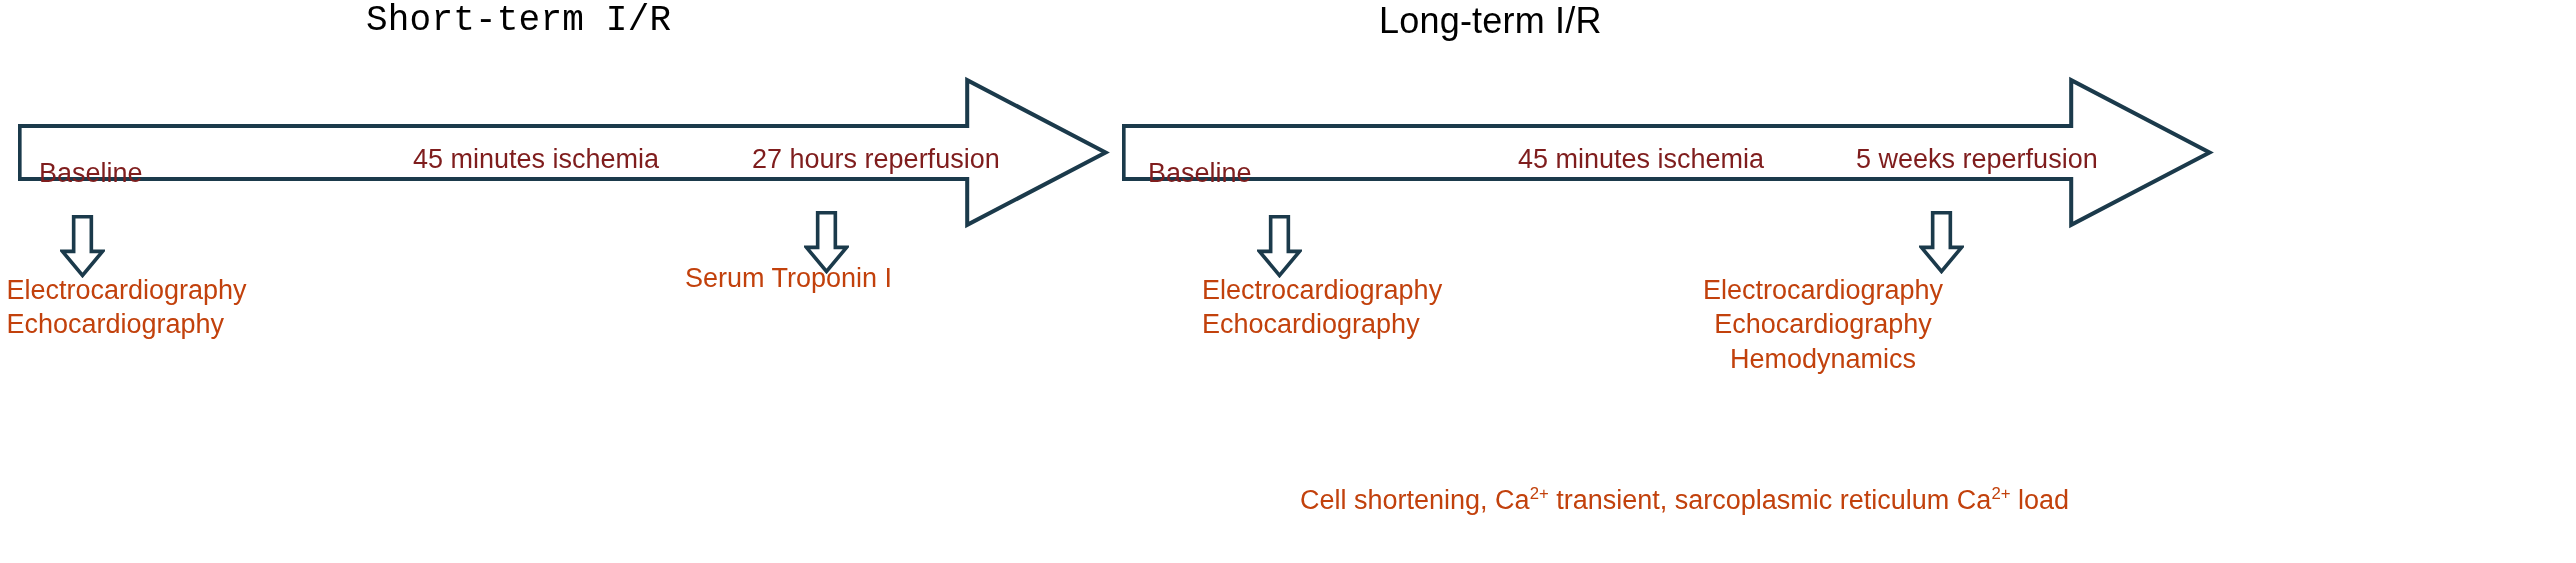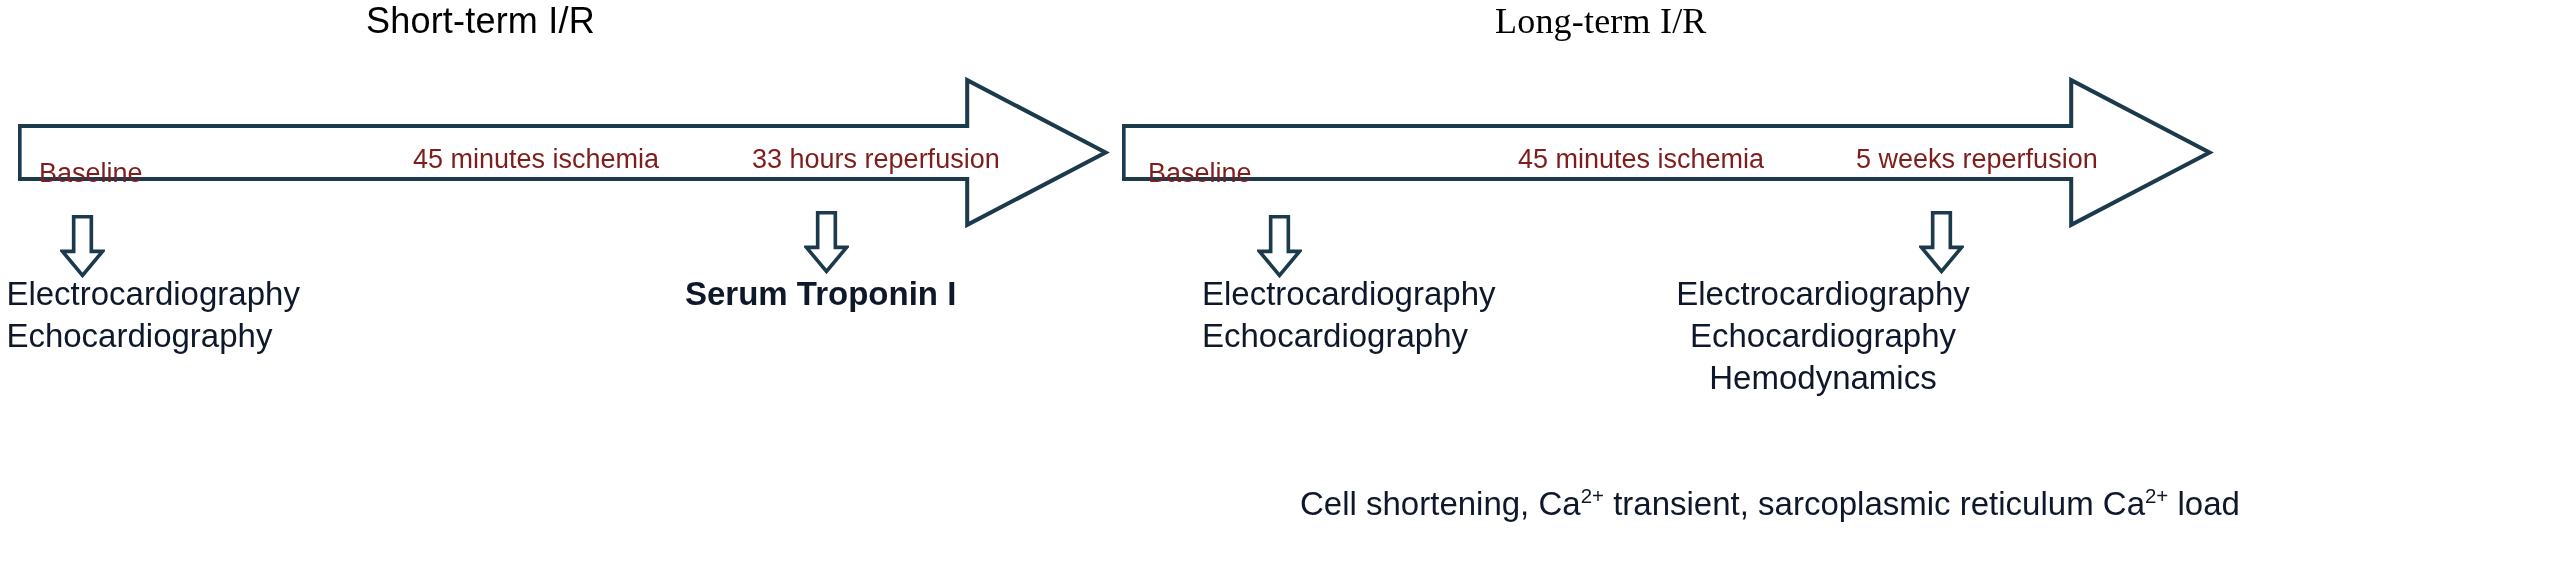--- a/index.html
+++ b/index.html
@@ -21,22 +21,22 @@
 
   
   .panel-title {
     position: absolute;
     font-size: 36px;
     line-height: 1;
     color: #000000;
     white-space: nowrap;
     letter-spacing: 0.2px;
   }
-  #title-short { left: 366px; top: 3.2px; }
-  #title-long  { left: 1495px; top: 3.2px; font-family: Liberation Serif, serif; }
+  #title-short { left: 366px; top: 3.2px; font-family: Liberation Mono, monospace; }
+  #title-long  { left: 1379px; top: 3.2px; }
 
   
   .big-arrow {
     position: absolute;
     top: 76px;
   }
   #arrow-short { left: 17.7px; }
   #arrow-long  { left: 1122px; }
 
   
@@ -61,28 +61,28 @@
   
   .down-arrow { position: absolute; }
   #down-1 { left: 60px;   top: 215px; }
   #down-2 { left: 804px; top: 211px; }
   #down-3 { left: 1257px; top: 215px; }
   #down-4 { left: 1919px; top: 211px; }
 
   
   .readout {
     position: absolute;
-    font-size: 33px;
+    font-size: 27px;
     line-height: 1.27;
-    color: #0f172a;
+    color: #c2410c;
     white-space: nowrap;
   }
   .readout.center { text-align: center; }
   #readout-1 { left: 6.4px;    top: 273px; }
-  #readout-2 { left: 685px;  top: 273px; font-weight: bold; }
+  #readout-2 { left: 685px;  top: 261px; }
   #readout-3 { left: 1202px; top: 273px; }
   #readout-4 { left: 1700px; top: 273px; text-align: center; width: 378px; left: 1634px; }
   #readout-5 { left: 1280px; top: 483px; margin-left: 20px; }
 
   .readout .line { display: block; }
   sup {
     font-size: 0.62em;
     vertical-align: super;
     line-height: 0;
   }
@@ -101,21 +101,21 @@
   <div class="stage" id="stage-s1">
     <span class="line">Baseline</span>
   </div>
 
   <div class="stage center" id="stage-s2">
     <span class="line">45 minutes</span>
     <span class="line">ischemia</span>
   </div>
 
   <div class="stage center" id="stage-s3">
-    <span class="line">33 hours</span>
+    <span class="line">27 hours</span>
     <span class="line">reperfusion</span>
   </div>
 
   <svg class="down-arrow" id="down-1" width="45" height="63" viewBox="0 0 56 78">
     <polygon points="17,2 39,2 39,45 53,45 28,75 3,45 17,45" fill="#ffffff" stroke="#1b3a4b" stroke-width="4.5" stroke-linejoin="miter"></polygon>
   </svg>
 
   <svg class="down-arrow" id="down-2" width="45" height="63" viewBox="0 0 56 78">
     <polygon points="17,2 39,2 39,45 53,45 28,75 3,45 17,45" fill="#ffffff" stroke="#1b3a4b" stroke-width="4.5" stroke-linejoin="miter"></polygon>
   </svg>

